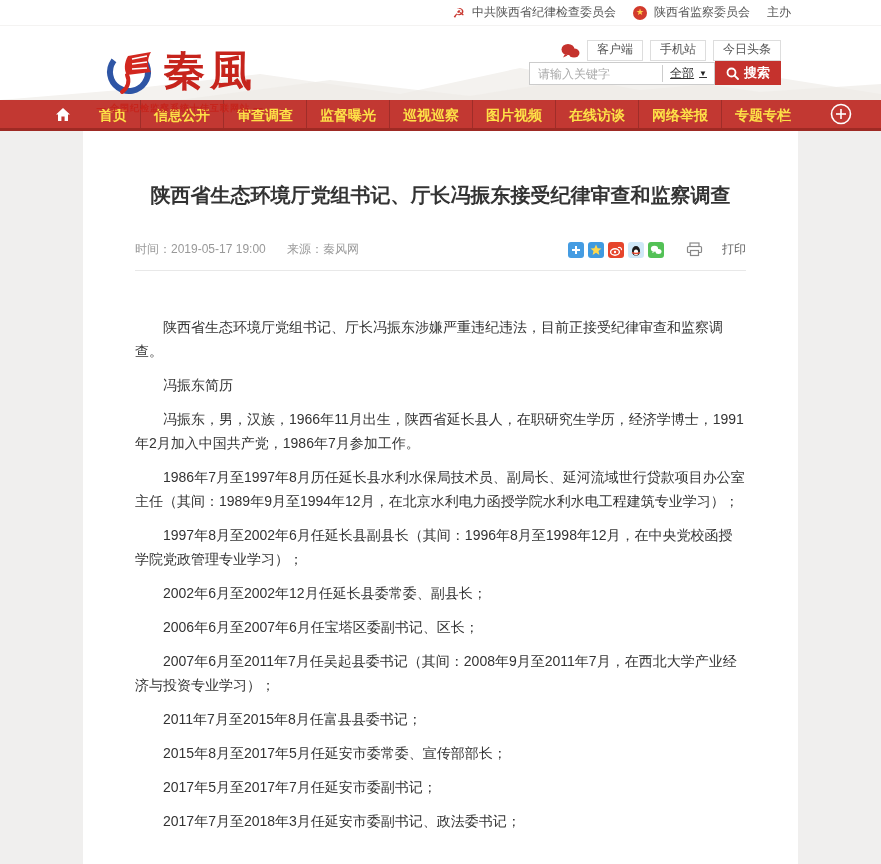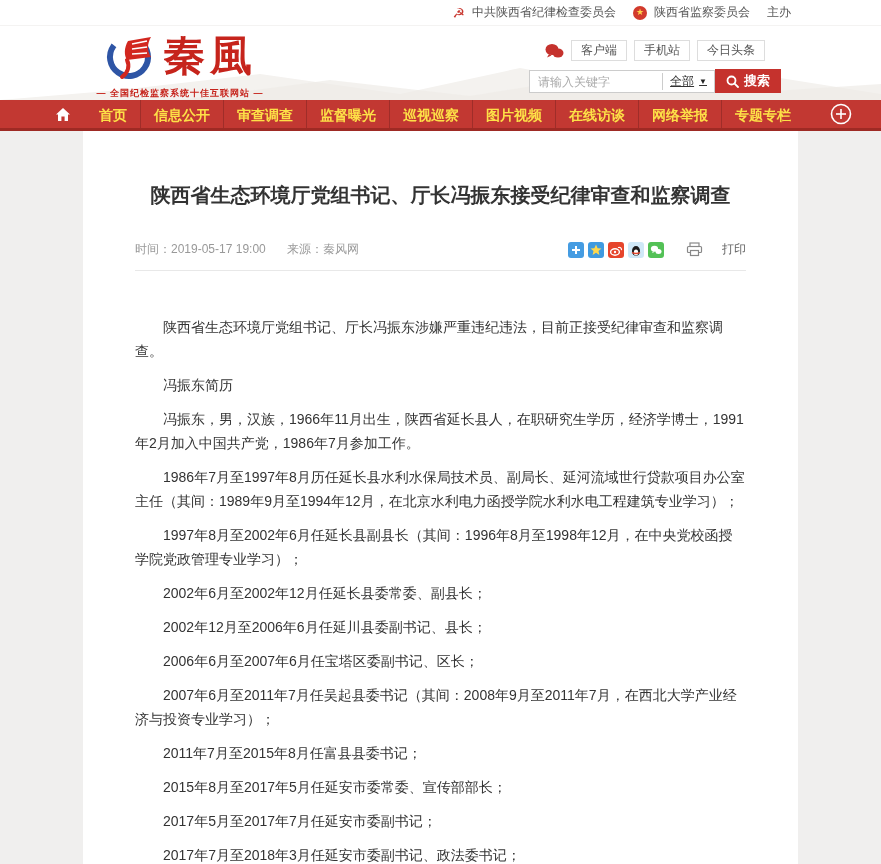--- a/index.html
+++ b/index.html
@@ -21,29 +21,29 @@
   .topbar .emblem-party { color:#c8372f; font-size:14px; line-height:1; }
   .topbar .emblem-nation {
     display:inline-flex; width:14px; height:14px; border-radius:50%;
     background:#d23a2c; color:#ffd24a; font-size:9px;
     align-items:center; justify-content:center; line-height:1;
   }
   .topbar .org { margin-right:10px; }
   
   .header { height:74px; background:#fff; position:relative; }
   .header .mountains { position:absolute; left:0; bottom:0; width:100%; height:40px; z-index:0; }
-  .logo { position:absolute; left:92px; top:2px; z-index:1; width:176px; text-align:center; }
+  .logo { position:absolute; left:92px; top:17px; z-index:1; width:176px; text-align:center; }
   .logo-row { display:flex; align-items:center; justify-content:center; gap:4px; }
   .logo-title {
     font-family:"Liberation Serif","DejaVu Serif",serif;
     font-size:42px; font-weight:bold; color:#c6241c; letter-spacing:5px; line-height:1;
   }
   .logo-slogan { font-size:9px; color:#c6241c; font-weight:bold; letter-spacing:1px; margin-top:3px; white-space:nowrap; }
   .header-right { position:absolute; right:100px; top:14px; z-index:1; }
-  .quick-links { display:flex; align-items:center; justify-content:center; margin-bottom:9px; }
+  .quick-links { display:flex; align-items:center; justify-content:flex-end; margin-bottom:1px;font-family:Liberation Mono, monospace; }
   .qlink {
     border:1px solid #ddd; background:#fff; color:#555;
     font-size:12px; padding:2px 9px; margin-left:7px; cursor:pointer; line-height:15px;
   }
   .search-row { display:flex; align-items:flex-end; height:23px; }
   .search-box { display:flex; align-items:center; border:1px solid #ccc; background:#fff; }
   .search-input { border:none; outline:none; width:132px; padding:0 8px; font-size:12px; color:#333; height:21px; }
   .search-input::placeholder { color:#aaa; }
   .search-cat {
     display:flex; align-items:center; gap:5px; border-left:1px solid #ccc;
@@ -253,21 +253,20 @@
       <p class="para bold">冯振东简历</p>
 
       <p class="para">冯振东，男，汉族，1966年11月出生，陕西省延长县人，在职研究生学历，经济学博士，1991年2月加入中国共产党，1986年7月参加工作。</p>
 
       <p class="para">1986年7月至1997年8月历任延长县水利水保局技术员、副局长、延河流域世行贷款项目办公室主任（其间：1989年9月至1994年12月，在北京水利电力函授学院水利水电工程建筑专业学习）；</p>
 
       <p class="para">1997年8月至2002年6月任延长县副县长（其间：1996年8月至1998年12月，在中央党校函授学院党政管理专业学习）；</p>
 
       <p class="para">2002年6月至2002年12月任延长县委常委、副县长；</p>
 
-      <p class="para">2002年12月至2006年6月任延川县委副书记、县长；</p>
 
       <p class="para">2006年6月至2007年6月任宝塔区委副书记、区长；</p>
 
       <p class="para">2007年6月至2011年7月任吴起县委书记（其间：2008年9月至2011年7月，在西北大学产业经济与投资专业学习）；</p>
 
       <p class="para">2011年7月至2015年8月任富县县委书记；</p>
 
       <p class="para">2015年8月至2017年5月任延安市委常委、宣传部部长；</p>
 
       <p class="para">2017年5月至2017年7月任延安市委副书记；</p>

